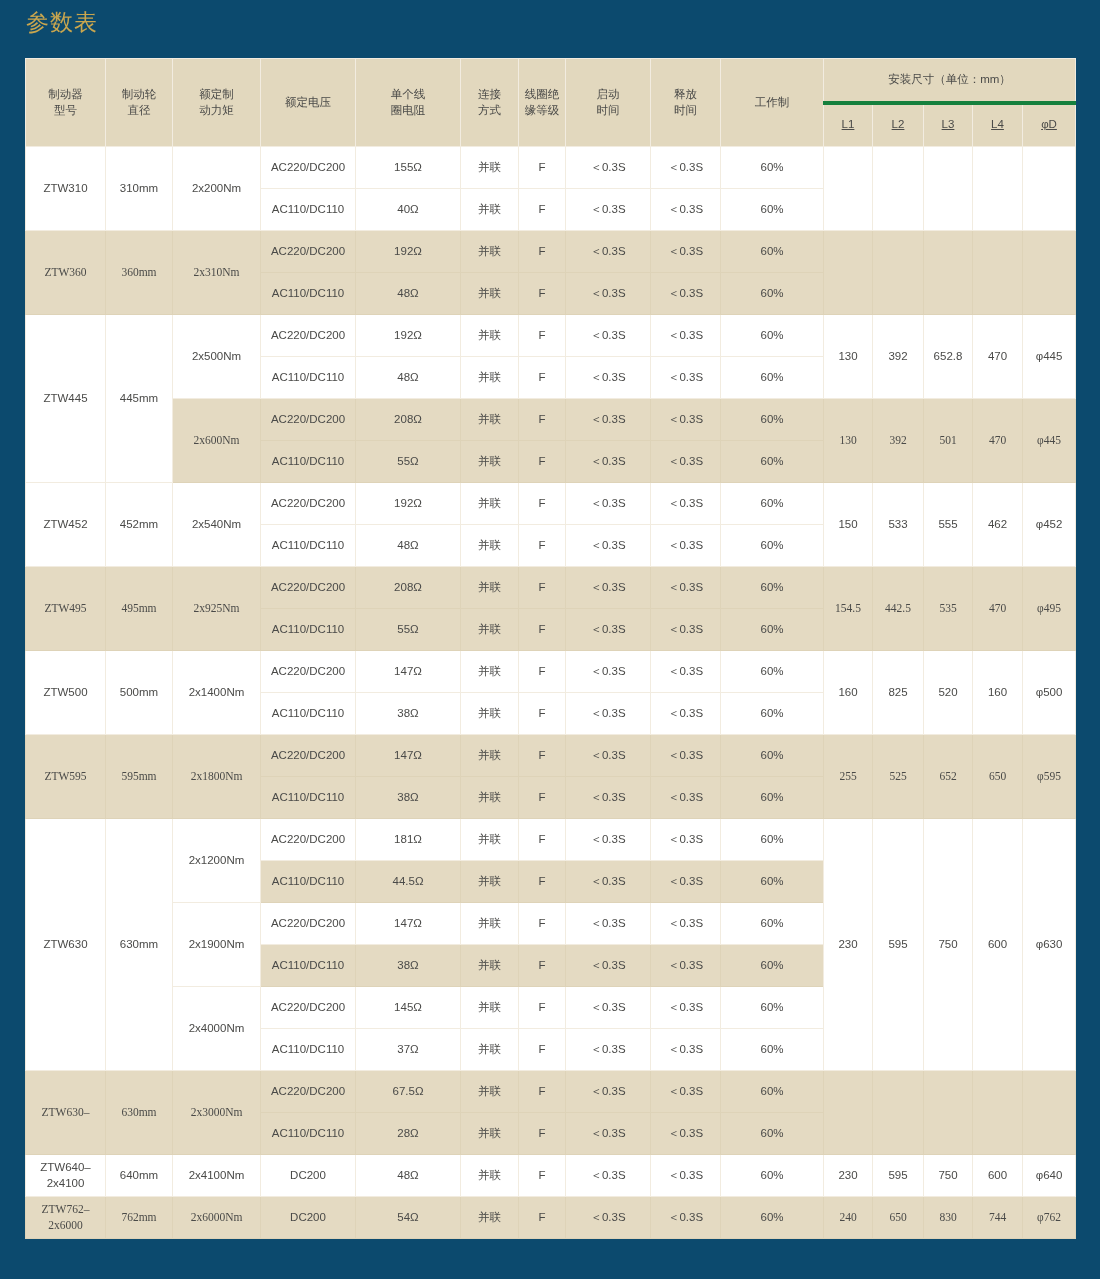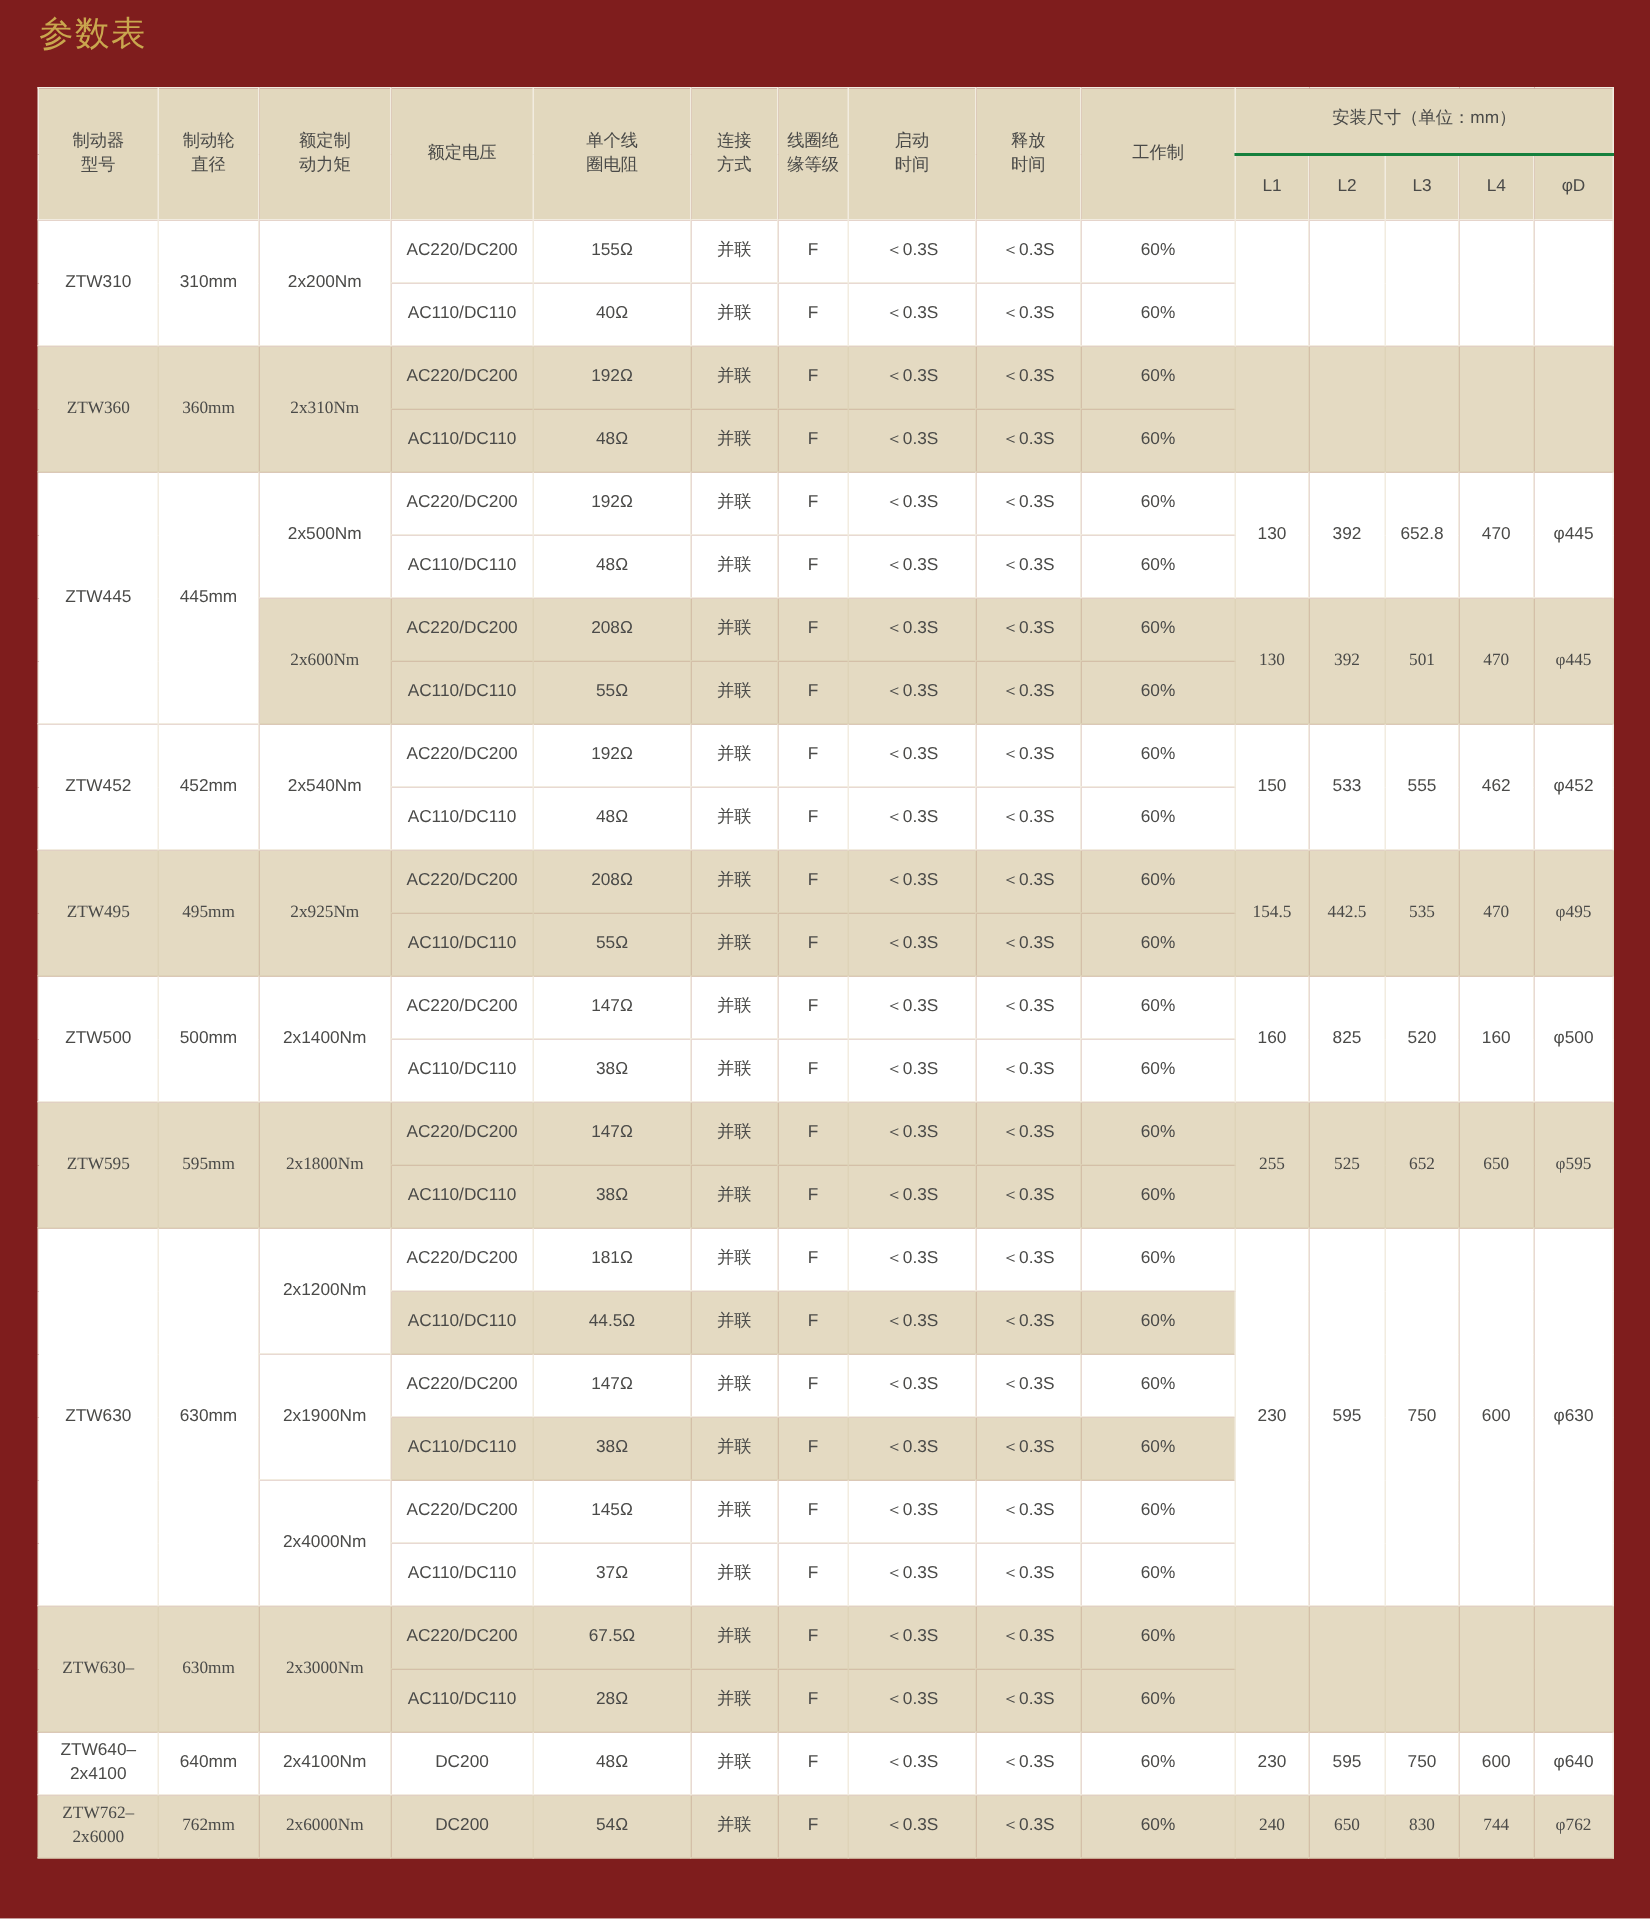--- a/index.html
+++ b/index.html
@@ -6,21 +6,21 @@
   html, body {
     margin: 0; padding: 0;
     background: #ffffff;
     width: 1100px;
     font-family: "Liberation Sans", "DejaVu Sans", sans-serif;
   }
   #page {
     position: relative;
     width: 1100px;
     height: 1279px;
-    background: #7f1d1d;
+    background: #0c4a6e;
     overflow: hidden;
   }
   #title {
     position: absolute;
     left: 26px;
     top: 7px;
     font-size: 23px;
     line-height: 30px;
     color: #c9a64e;
     letter-spacing: 1px;
@@ -47,22 +47,22 @@
   }
   
   thead th {
     background: #e2d8be;
     border: 1px solid #e2d8be;
     color: #4a4a48;
     font-size: 11.5px;
     height: 44px;
   }
   thead th.hbig { height: 88px; }
-  thead th.hgrp { height: 44px; border-bottom: 2px solid #15803d; }
-  thead th.hsub { height: 44px; }
+  thead th.hgrp { height: 44px; border-bottom: 4px solid #15803d; }
+  thead th.hsub { height: 44px; text-decoration: underline; }
   .hline2 { display: block; }
   
   tbody td { height: 42px; background: #ffffff; }
   tbody tr.beige td { background: #e4dac2; border-color: #e4dac2; }
   tbody td.beige { background: #e4dac2; border-color: #e4dac2; font-family: Liberation Serif, serif; }
   tbody td.white { background: #ffffff; }
   
   tbody td { border-color: #f0eadd; }
   tbody tr.beige td { border-color: #ded3b8; }
 </style>

